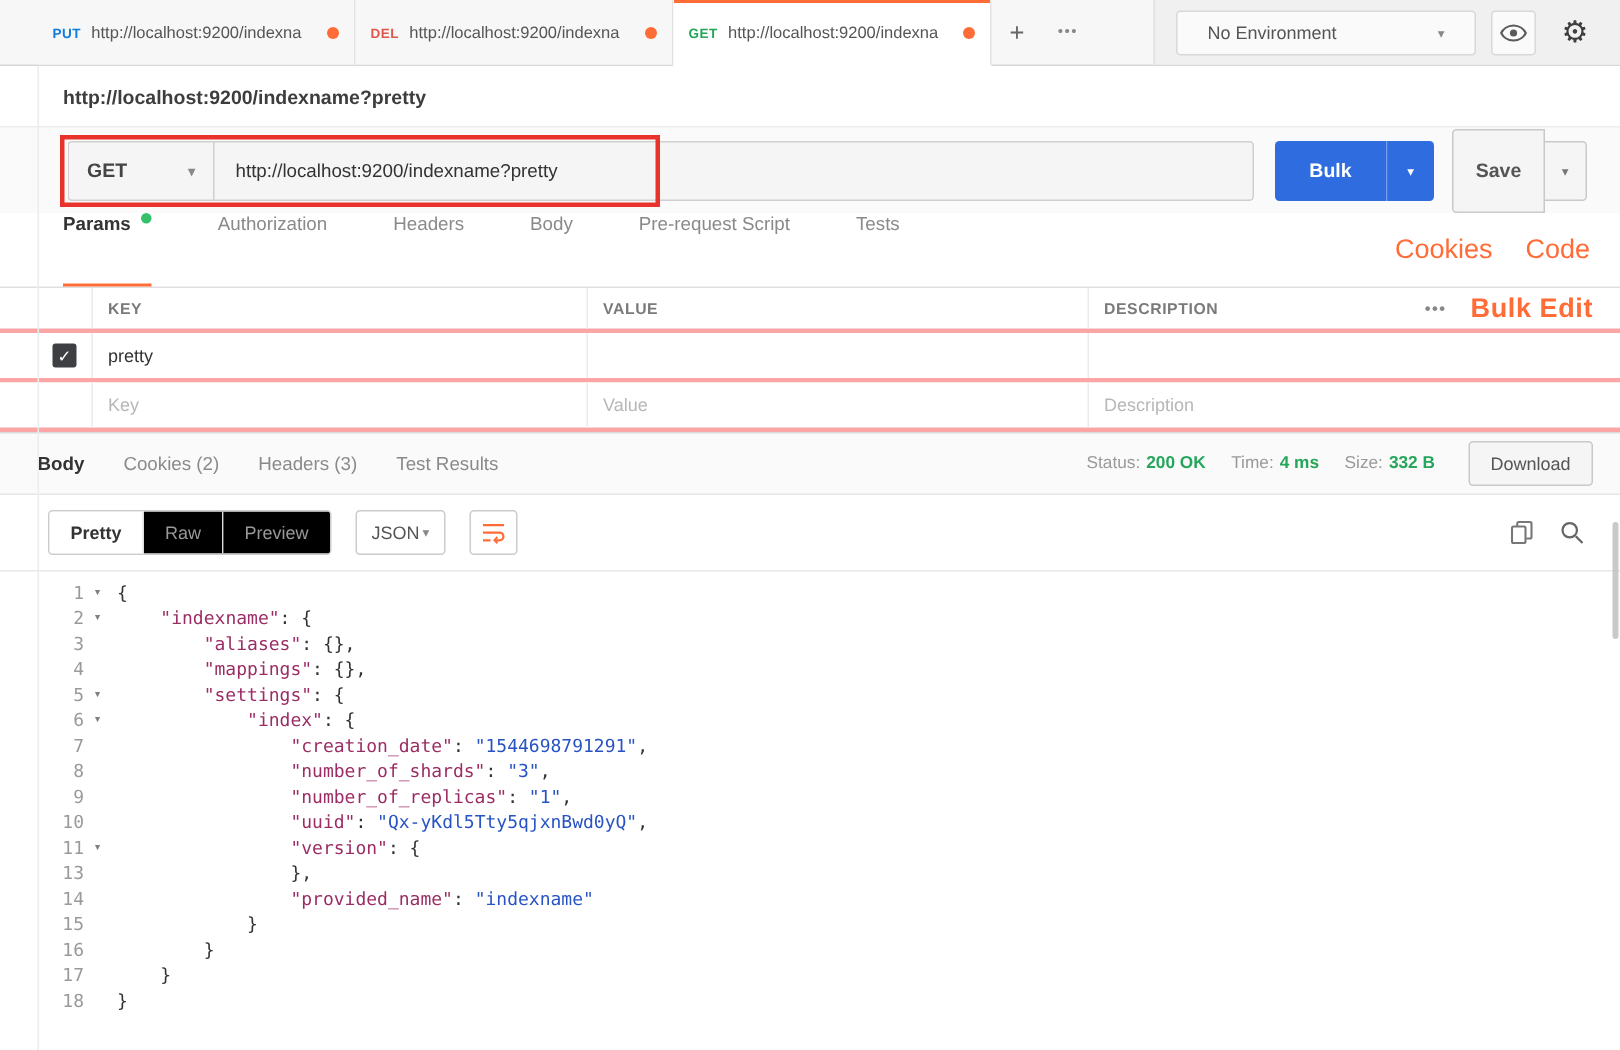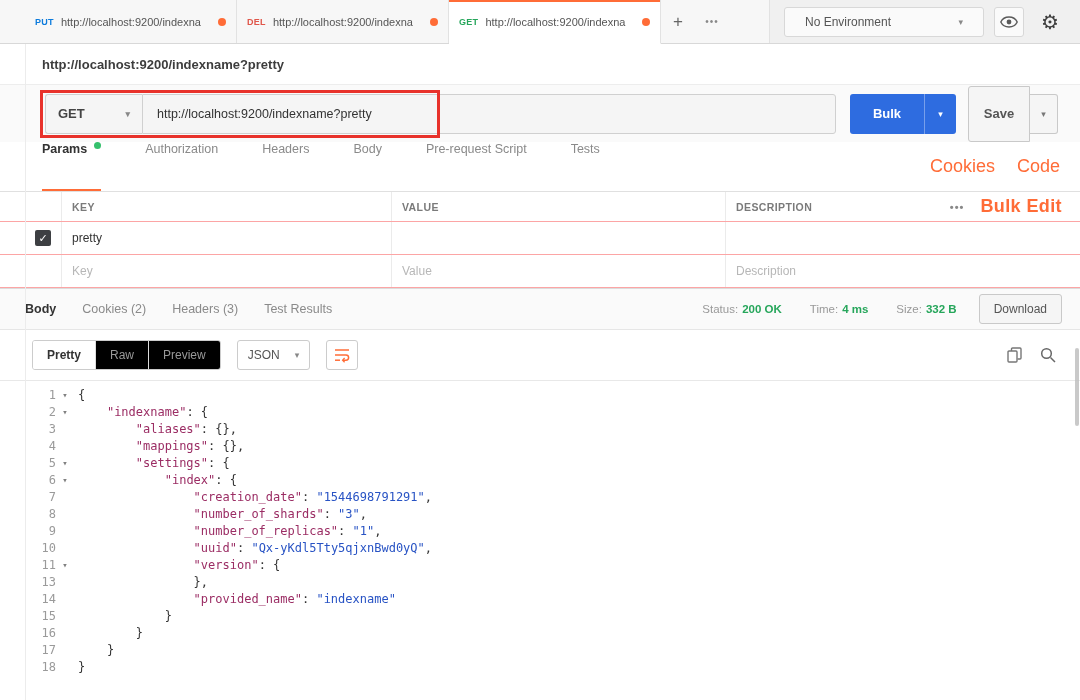--- a/index.html
+++ b/index.html
@@ -41,50 +41,50 @@
 
   
   .reqtabs{height:50px;display:flex;align-items:stretch;padding-left:42px;border-bottom:1px solid #e0e0e0;background:#fff}
   .rtab{display:flex;align-items:flex-start;gap:7px;margin-right:44px;font-size:12.5px;color:#8a8a8a;cursor:pointer}
   .rtab.active{color:#333;font-weight:700;box-shadow:inset 0 -2px 0 var(--accent-orange)}
   .gdot{width:7px;height:7px;border-radius:50%;background:#35c06c}
   .reqlinks{margin-left:auto;display:flex;gap:22px;align-items:center;padding-right:20px}
   .olink{color:var(--accent-orange);font-size:18px;cursor:pointer;white-space:nowrap}
 
   
-  .phead,.prow{display:grid;grid-template-columns:62px 330px 334px 1fr;border-bottom:1px solid #fca5a5;background:#fff}
+  .phead,.prow{display:grid;grid-template-columns:62px 330px 334px 1fr;border-bottom:3px solid #fca5a5;background:#fff}
   .phead{height:30px}
   .prow{height:33px}
   .pcell{display:flex;align-items:center;padding:0 10px;border-right:1px solid #ebebeb;font-size:12px;color:#333;overflow:hidden}
   .phead .pcell,.prow .pcell:last-child{border-right:1px solid #ebebeb}
   .phead .pcell:last-child,.prow .pcell:last-child{border-right:none}
   .phead .pcell{font-size:10.5px;font-weight:700;color:#7a7a7a;letter-spacing:.4px}
   .pc-desc{justify-content:space-between}
   .headactions{display:flex;align-items:center;gap:16px;padding-right:8px}
   .dots3{color:#888;letter-spacing:1px;font-size:11px;cursor:pointer}
   .pc-check{justify-content:flex-start;padding-left:25px}
   .checkbox{width:16px;height:16px;margin-left:10px;background:#3d3f42;border-radius:2px;color:#fff;font-size:11px;display:flex;align-items:center;justify-content:center;cursor:pointer}
   .placeholder{color:#b7b7b7}
 
   
   .respbar{height:42px;display:flex;align-items:center;padding-left:25px;background:#fafafa;border-top:1px solid #dcdcdc;border-bottom:1px solid #e6e6e6}
   .resptab{margin-right:26px;font-size:12.5px;color:#8a8a8a;cursor:pointer;white-space:nowrap}
   .resptab.active{color:#333;font-weight:700}
-  .respstats{margin-left:auto;display:flex;align-items:center;gap:28px;font-size:11.5px;white-space:nowrap}
+  .respstats{margin-left:auto;display:flex;align-items:center;gap:17px;font-size:11.5px;white-space:nowrap}
   .stat .sl{color:#999}
   .stat .sv{color:var(--status-green);font-weight:600;margin-left:4px}
   .dlbtn{margin-left:22px;margin-right:18px;height:30px;padding:0 14px;background:#f5f5f5;border:1px solid #c9c9c9;border-radius:3px;color:#555;font-size:12px;cursor:pointer}
 
   
   .viewbar{height:50px;display:flex;align-items:center;padding:0 24px 0 32px;background:#fff}
   .segmented{display:flex;border:1px solid #ccc;border-radius:3px;overflow:hidden;height:30px}
   .seg{padding:0 14px;display:flex;align-items:center;font-size:12px;color:#999;background:#000000;border-right:1px solid #ddd;cursor:pointer}
   .seg:last-child{border-right:none}
   .seg.active{background:#fff;color:#333;font-weight:600}
-  .jsonselect{margin-left:16px;height:30px;border:1px solid #ccc;border-radius:3px;background:#fff;display:flex;align-items:center;gap:15px;padding:0 10px;font-size:12px;color:#555;cursor:pointer}
+  .jsonselect{margin-left:16px;height:30px;border:1px solid #ccc;border-radius:3px;background:#fff;display:flex;align-items:center;gap:2px;padding:0 10px;font-size:12px;color:#555;cursor:pointer}
   .wrapbtn{margin-left:16px;width:32px;height:30px;border:1px solid #ccc;border-radius:3px;background:#fff;display:flex;align-items:center;justify-content:center;cursor:pointer}
   .viewicons{margin-left:auto;display:flex;gap:18px;align-items:center}
   .vicon{cursor:pointer;display:flex;border:none;background:transparent}
 
   
   .codearea{height:320px;border-top:1px solid #e8e8e8;background:#fff;overflow:hidden;padding-top:6px;font-family:"DejaVu Sans Mono",monospace;font-size:12px;line-height:17px}
   .cline{display:flex;white-space:pre}
   .ln{width:56px;text-align:right;color:#9a9a9a;flex:none}
   .fold{width:18px;text-align:center;color:#808080;font-size:9px;flex:none;cursor:pointer}
   .ct{flex:1;padding-left:4px}

